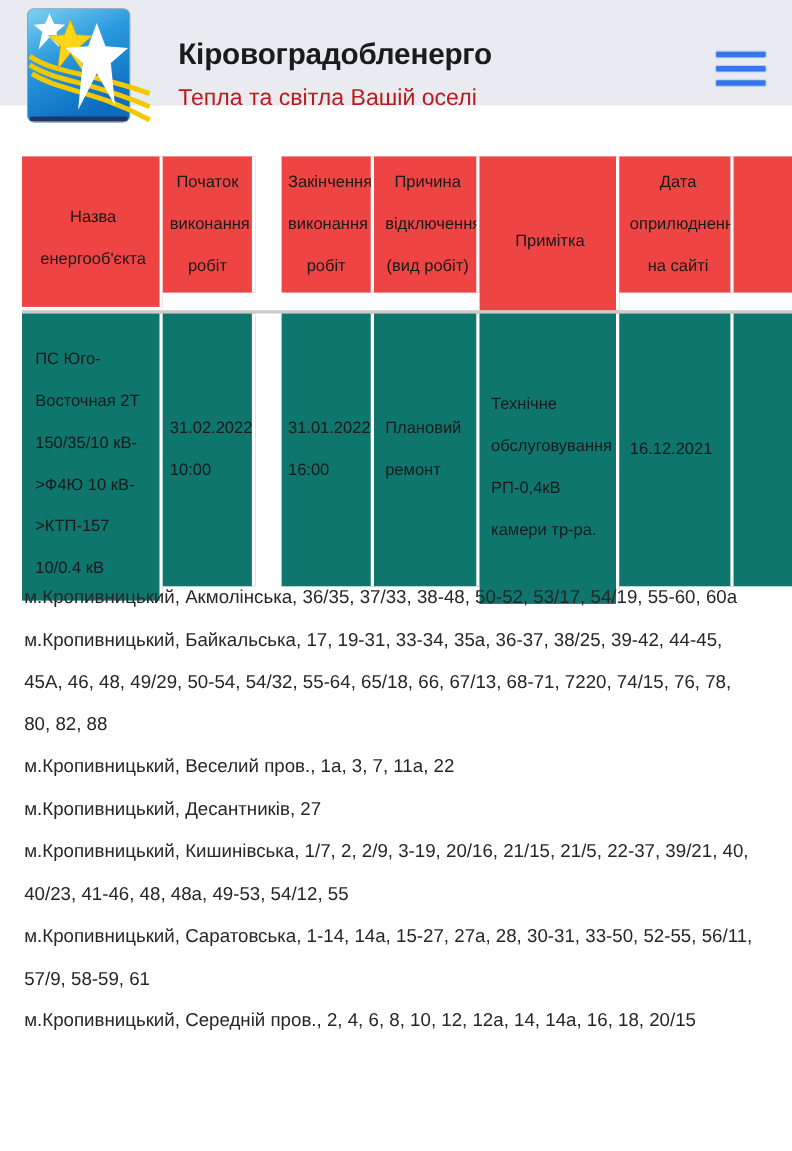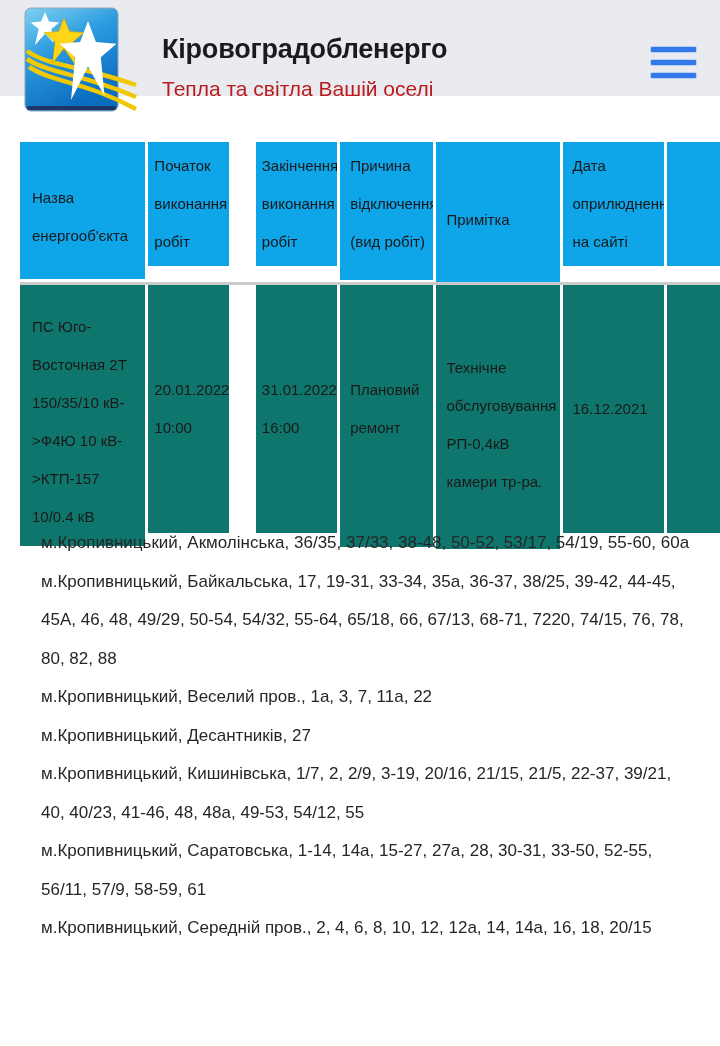--- a/index.html
+++ b/index.html
@@ -29,34 +29,34 @@
   .table-wrap{
     position:absolute;left:20px;top:142px;width:700px;overflow:hidden;
   }
   .t-row{display:flex;}
   .cell{
     box-sizing:content-box;border-right:3px solid #ffffff;
     display:flex;flex-direction:column;justify-content:center;
     font-size:15px;line-height:38px;color:#191919;white-space:pre-line;
     overflow:hidden;
   }
-  .thead .cell{height:124px;background:#0ea5e9;}
+  .thead .cell{height:124px;background:#ef4444;text-align:center;}
   .tbody .cell{height:248px;background:#0f766e;}
   .divider{width:775px;height:3px;background:#cbcbcb;}
   .c1{width:120px;padding:13px 8px 0 12px;}
   .c2{width:78px;padding:0 6px;}
   .c3{width:79px;padding:0 6px;margin-left:24px;}
-  .c4{width:88px;padding:0 6px 14px 10px;}
+  .c4{width:88px;padding:0 6px 0 10px;}
   .c5{width:122px;padding:16px 6px 0 10px;}
   .c6{width:100px;padding:0 4px 0 10px;}
   .c7{width:60px;padding:0;border-right:none;}
   
   .addresses{
     position:absolute;left:0;top:524px;width:720px;box-sizing:border-box;
-    padding:0 30px 0 41px;
+    padding:0 30px 0 22px;
   }
   .addresses p{
     margin:0;font-size:17px;line-height:38.5px;color:#262626;
   }
 </style>
 </head>
 <body>
 
 <div class="site-header">
 
@@ -110,21 +110,21 @@
 
   <div class="divider"></div>
 
   <div class="t-row tbody">
     <div class="cell c1">ПС Юго-
 Восточная 2Т
 150/35/10 кВ-
 &gt;Ф4Ю 10 кВ-
 &gt;КТП-157
 10/0.4 кВ</div>
-    <div class="cell c2">20.01.2022 10:00</div>
+    <div class="cell c2">31.02.2022 10:00</div>
     <div class="cell c3">31.01.2022 16:00</div>
     <div class="cell c4">Плановий ремонт</div>
     <div class="cell c5">Технічне обслуговування РП-0,4кВ камери тр-ра.</div>
     <div class="cell c6">16.12.2021</div>
     <div class="cell c7"></div>
   </div>
 
 </div>
 
 <div class="addresses">

